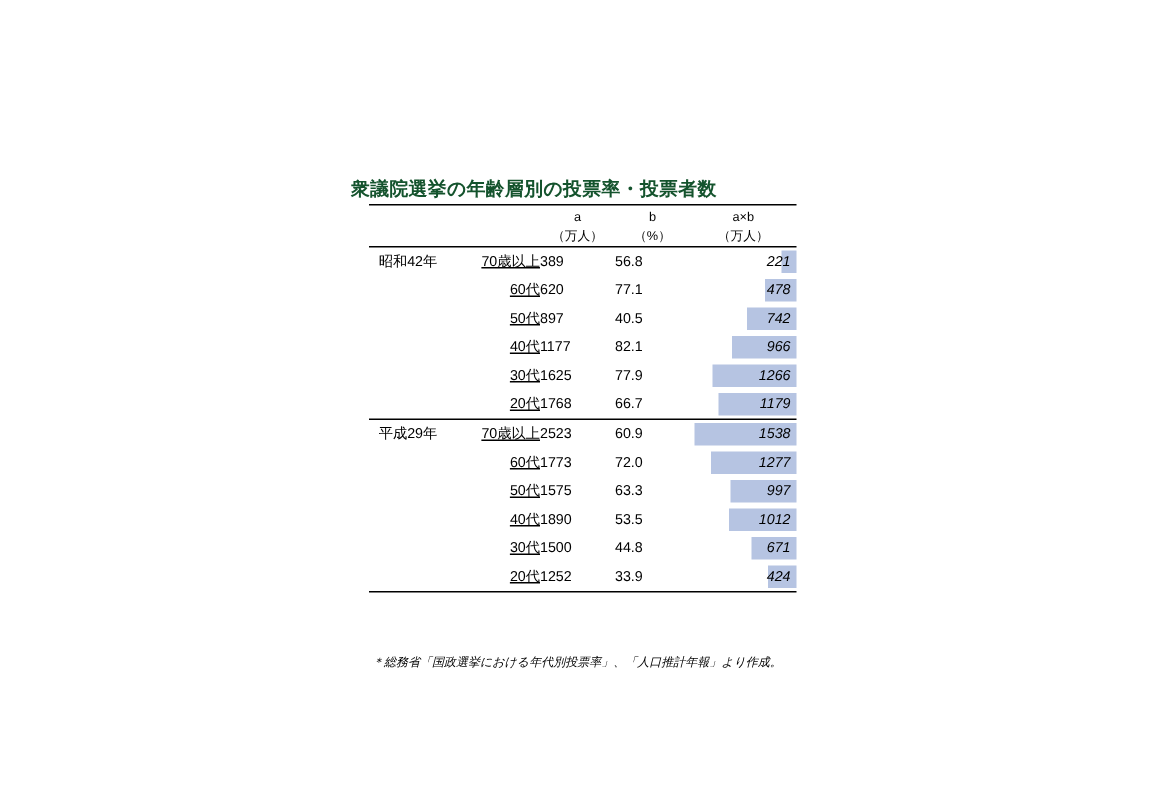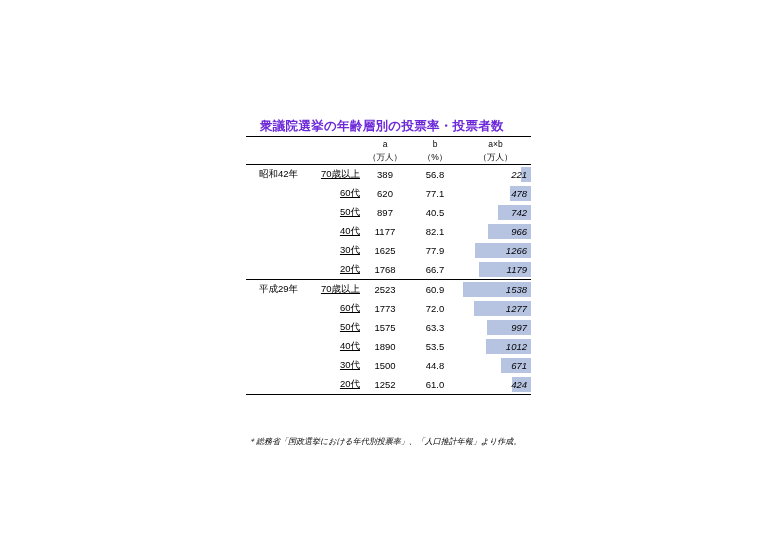--- a/index.html
+++ b/index.html
@@ -18,26 +18,26 @@
   #stage {
     position: absolute;
     left: 0; top: 0;
     width: 780px;
     height: 540px;
   }
 
   
   .title {
     position: absolute;
-    left: 260px;
+    left: 234px;
     top: 118px;
     width: 285px;
     font-size: 12.5px;
     font-weight: bold;
-    color: #6d28d9;
+    color: #14532d;
     letter-spacing: 0.3px;
     white-space: nowrap;
   }
 
   
   .table-wrap {
     position: absolute;
     left: 246px;
     top: 136px;
     width: 285px;
@@ -85,34 +85,34 @@
     line-height: 12px;
   }
   tr.rule-top td { border-top: 1.3px solid #000; }
   tr.rule-under td { border-bottom: 1.3px solid #000; }
   tr.rule-thin td { border-bottom: 0.8px solid #000; }
   tr.rule-bottom td { border-bottom: 1.3px solid #000; }
 
   
   tr.drow td { height: 19px; }
   td.era {
-    text-align: right;
+    text-align: center;
     padding-left: 2px;
     font-size: 9.5px;
     font-weight: bold;
   }
   td.age {
     text-align: right;
     padding-right: 6px;
     font-size: 9.5px;
     font-weight: bold;
     text-decoration: underline;
   }
   td.num {
-    text-align: center;
+    text-align: left;
     font-size: 9.5px;
   }
   td.barcell {
     padding: 0;
     position: relative;
     height: 19px;
   }
   .barbox {
     position: relative;
     height: 19px;
@@ -310,21 +310,21 @@
               <div class="barbox">
                 <div class="bar" style="width: 29.7756px; background: rgb(182, 196, 226);"></div>
                 <div class="barlabel">671</div>
               </div>
             </td>
           </tr>
           <tr class="drow rule-bottom">
             <td class="era"></td>
             <td class="age">20代</td>
             <td class="num">1252</td>
-            <td class="num">61.0</td>
+            <td class="num">33.9</td>
             <td class="barcell">
               <div class="barbox">
                 <div class="bar" style="width: 18.815px; background: rgb(182, 196, 226);"></div>
                 <div class="barlabel">424</div>
               </div>
             </td>
           </tr>
         </tbody>
     </table>
   </div>

